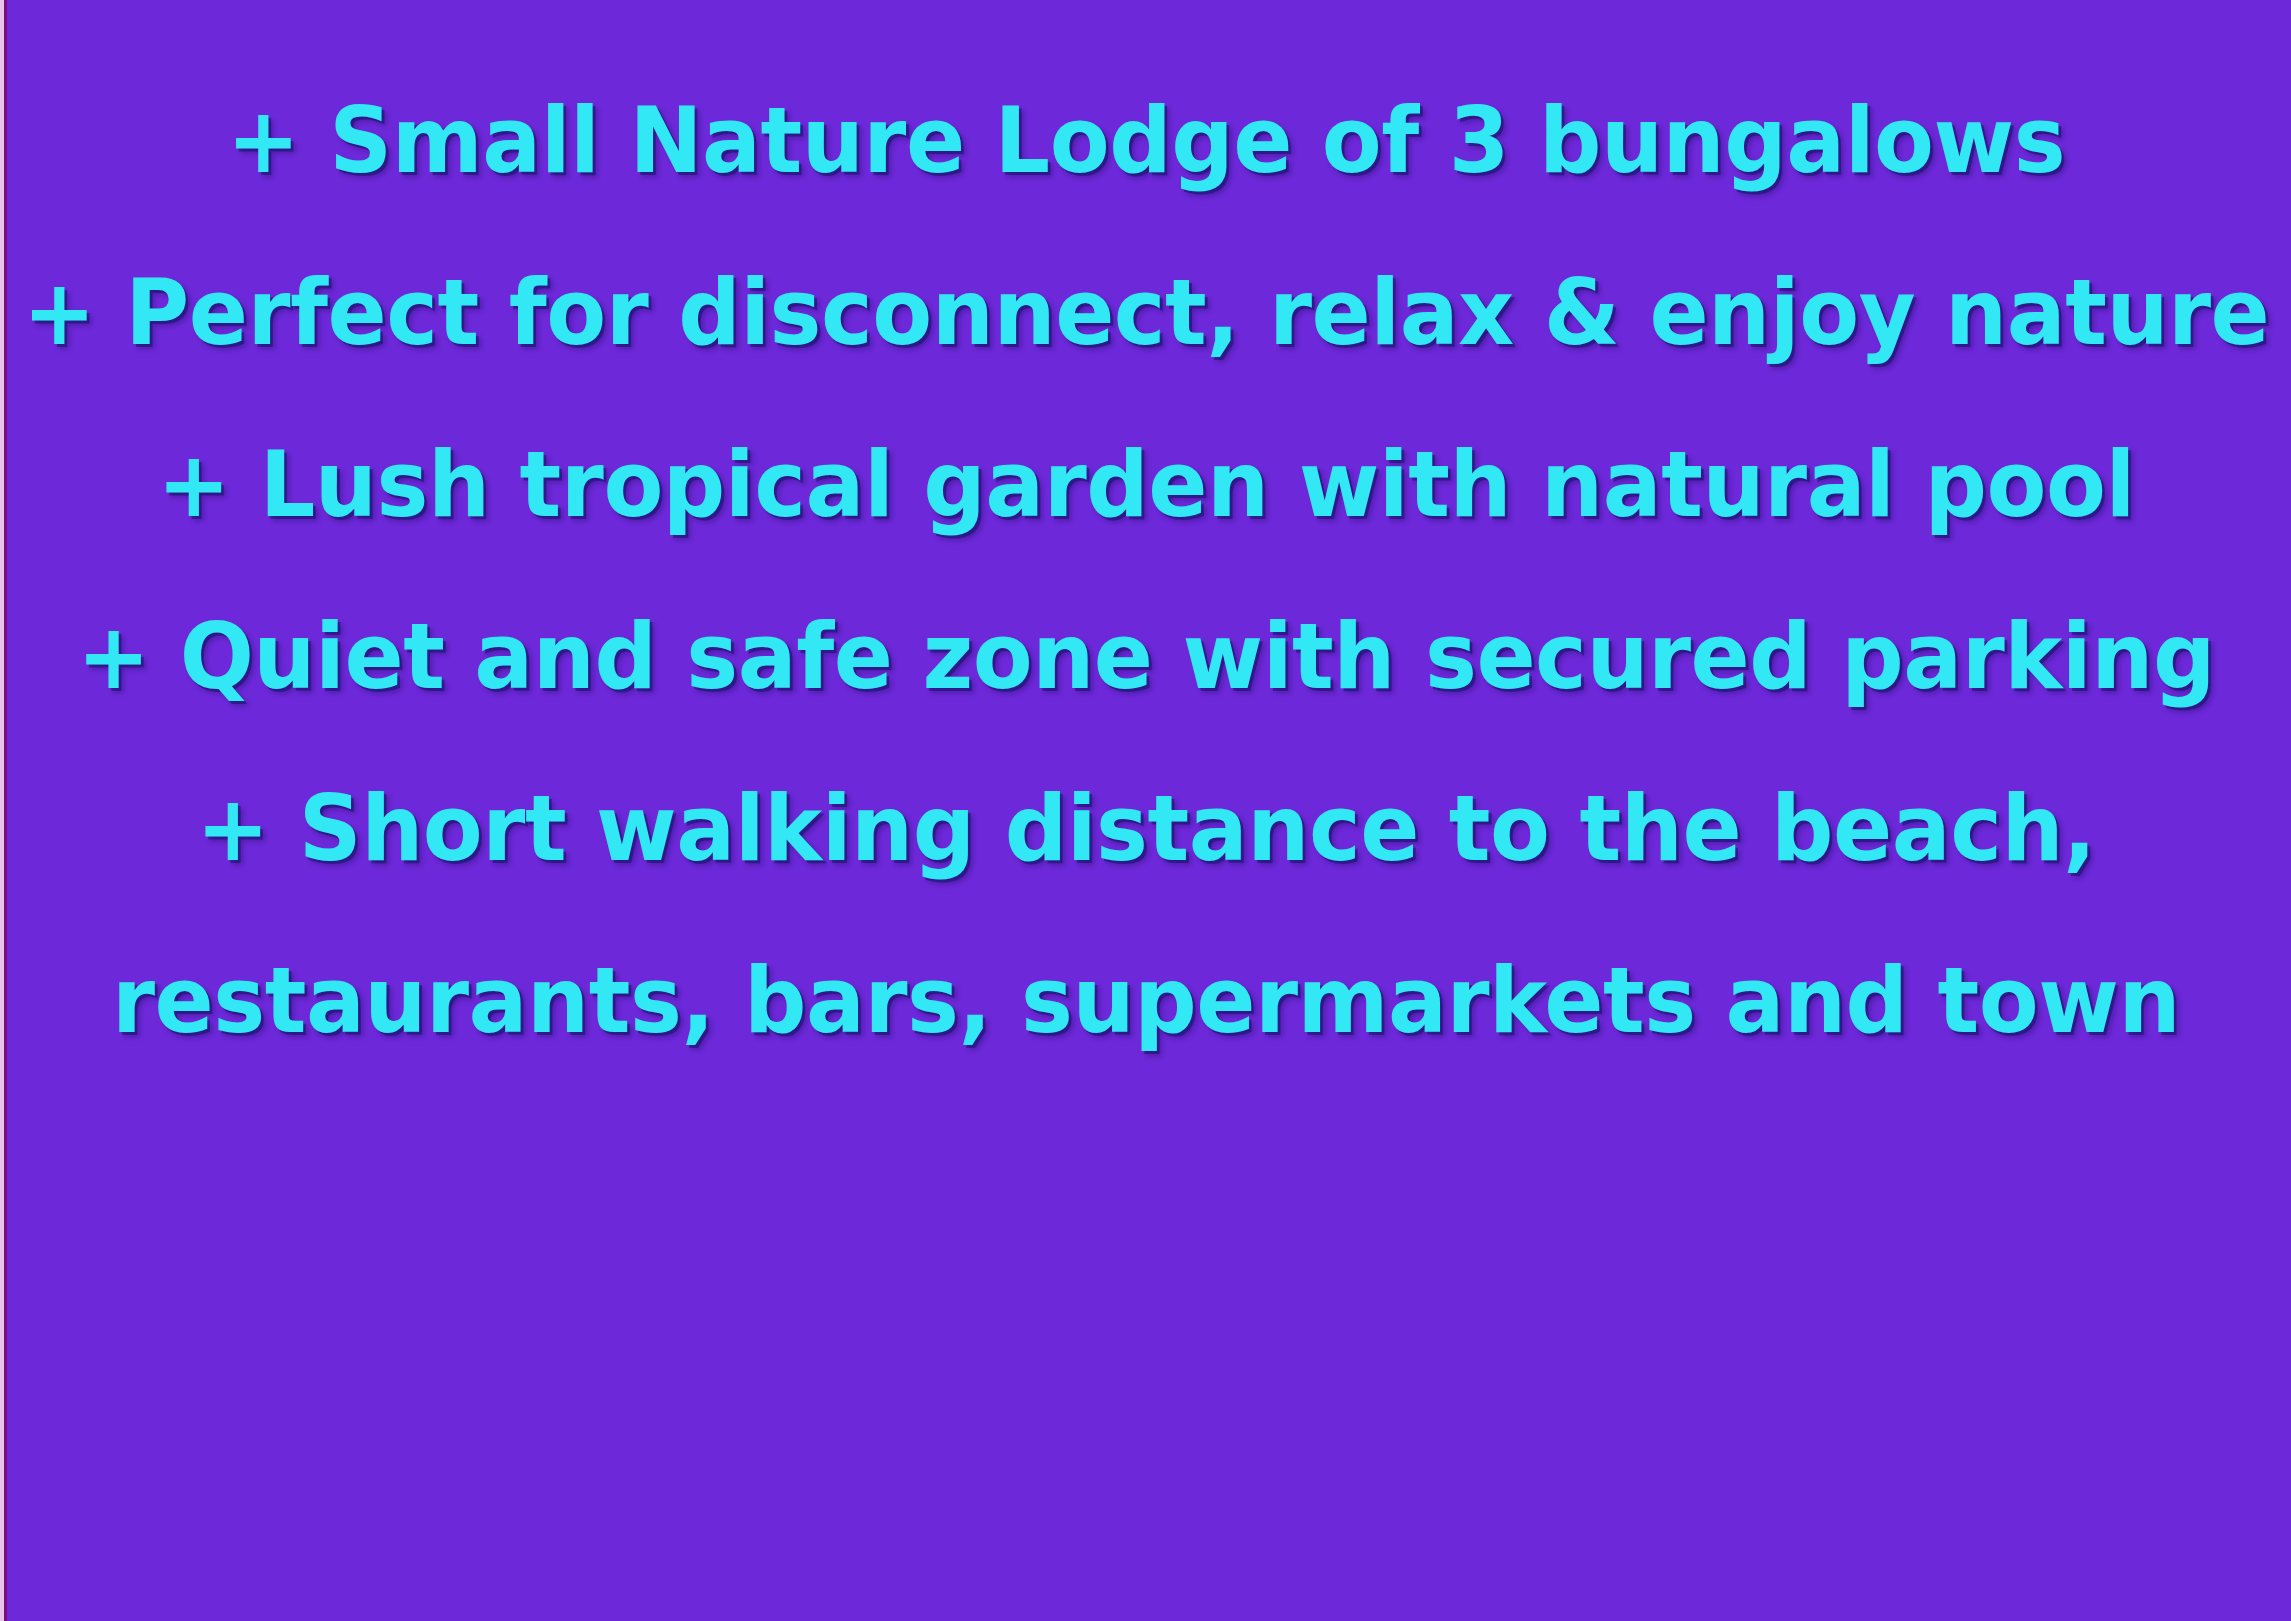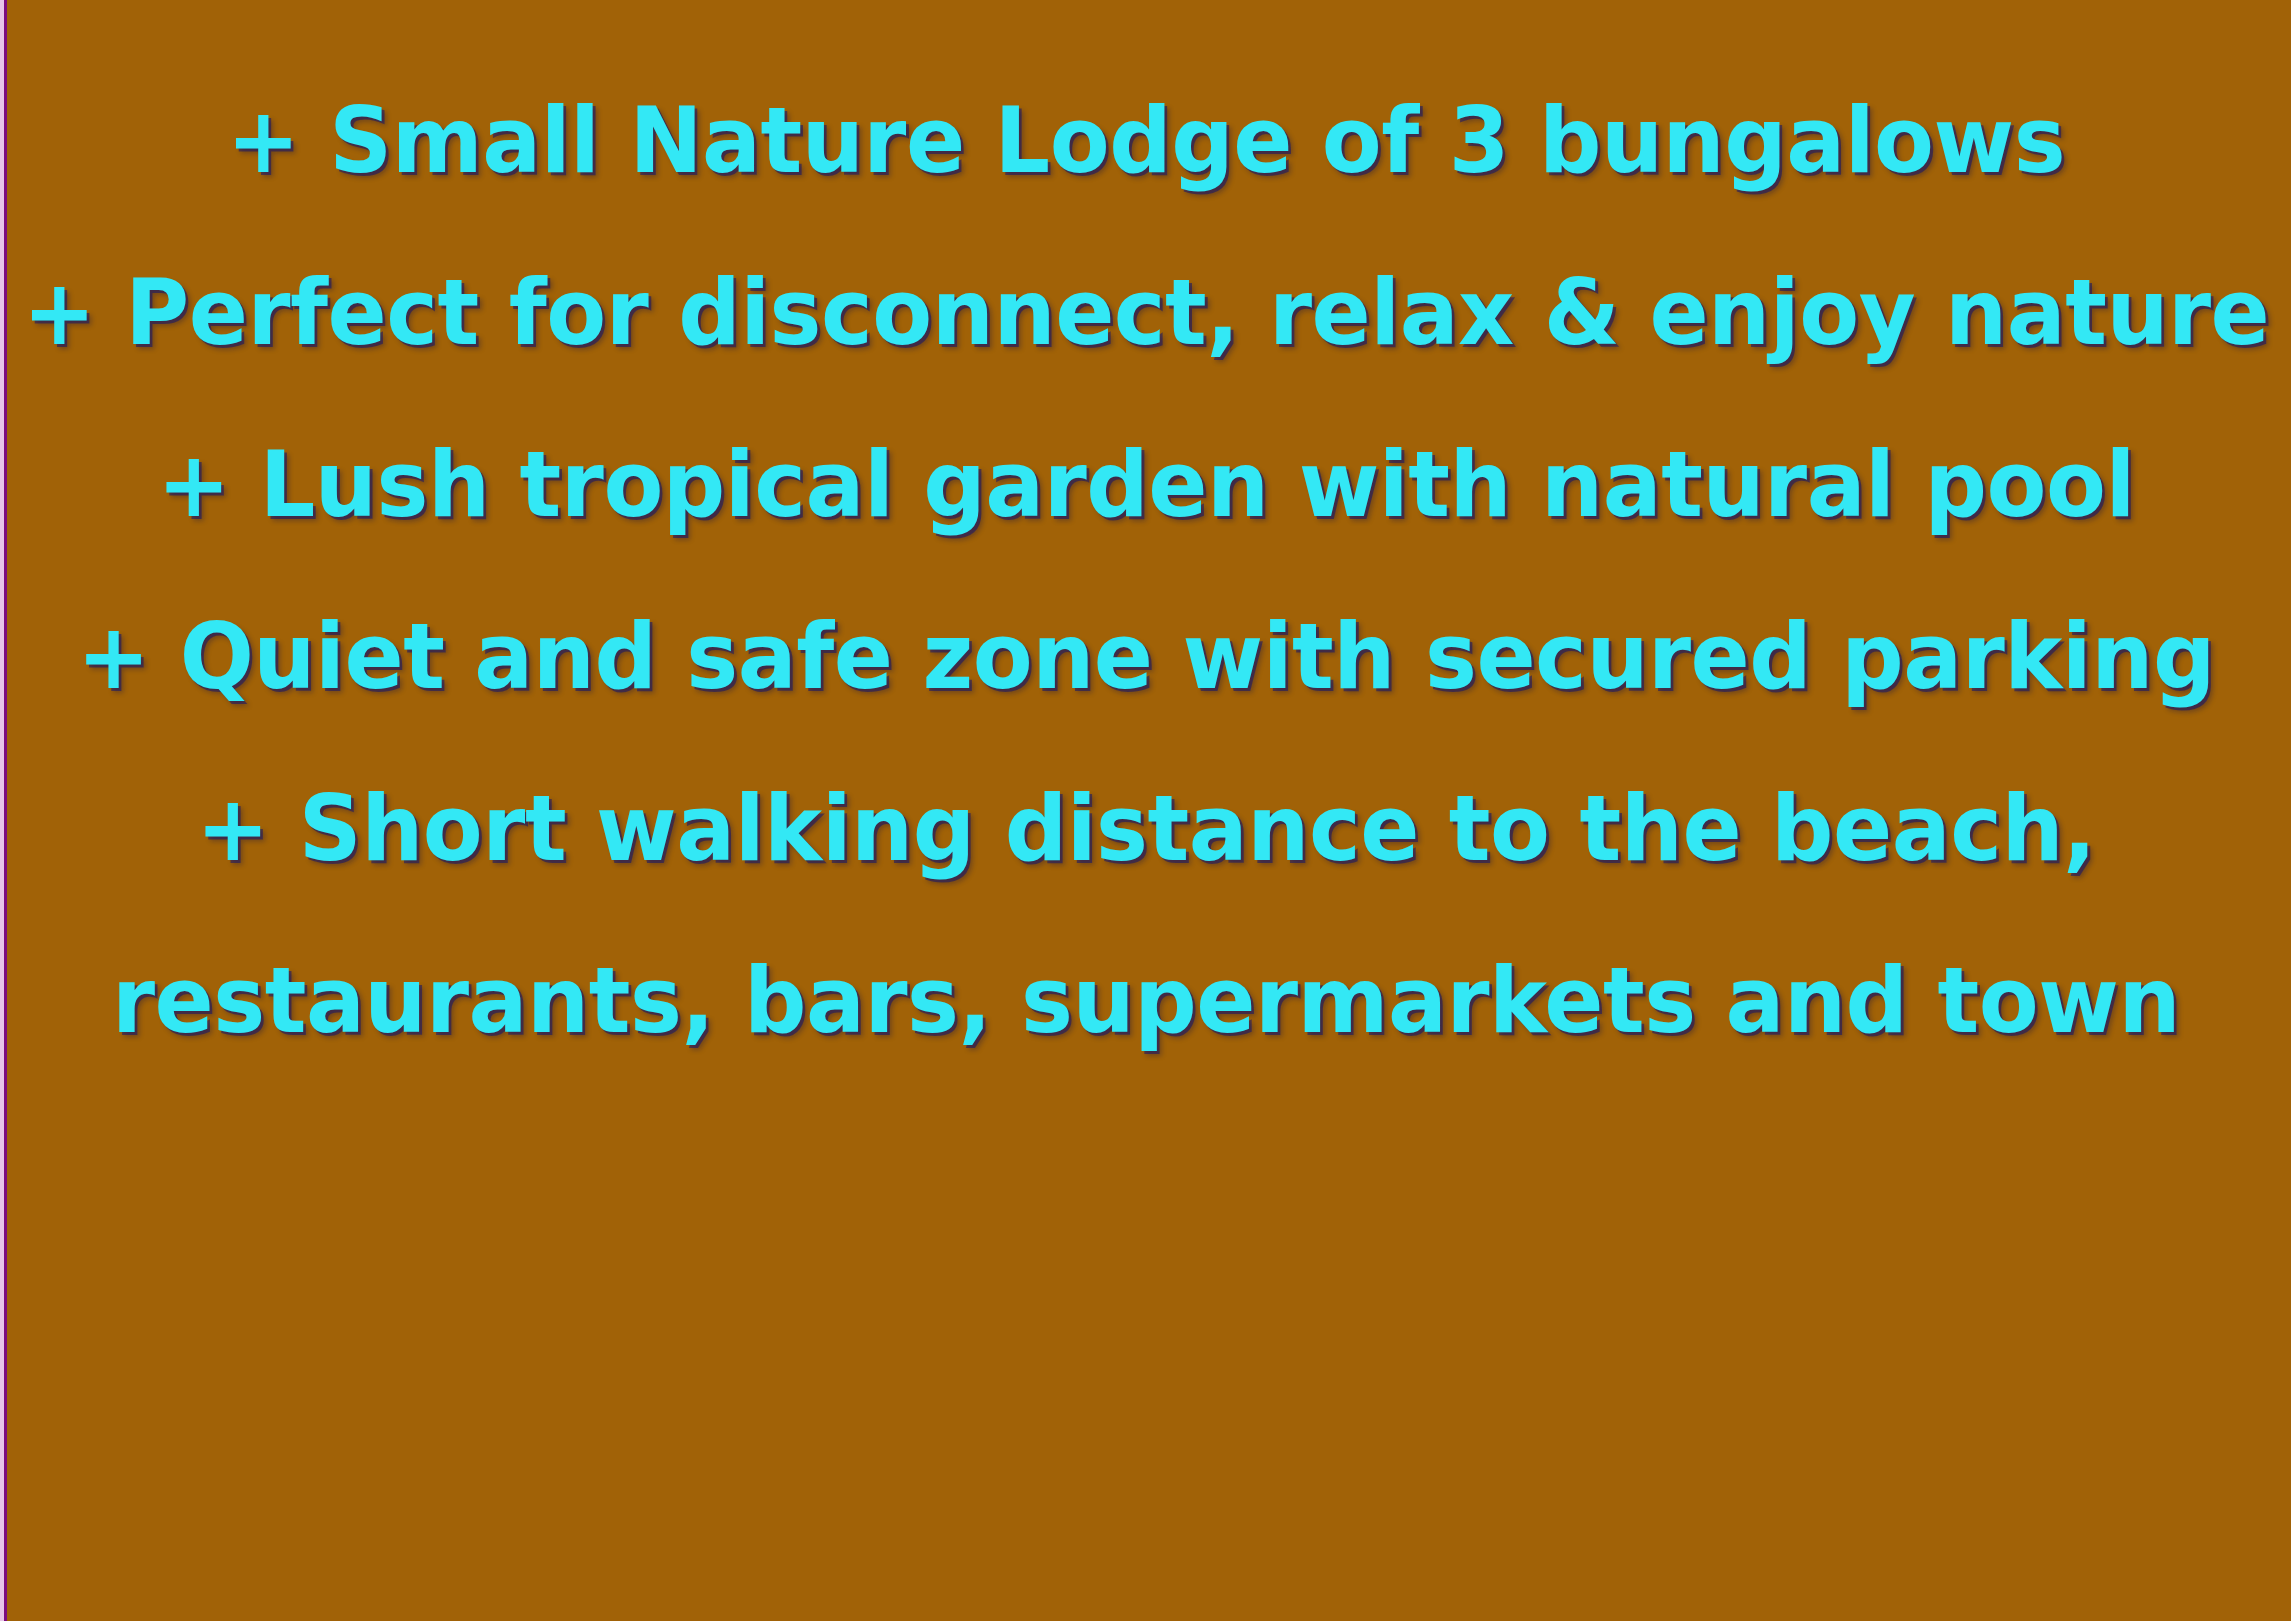--- a/index.html
+++ b/index.html
@@ -13,21 +13,21 @@
     height: 1621px;
     overflow: hidden;
     background: #8a0c8a;
     font-family: "DejaVu Sans", sans-serif;
   }
 
   #slide {
     position: relative;
     width: 2292px;
     height: 1621px;
-    background: #a16207;
+    background: #6d28d9;
     box-sizing: border-box;
     overflow: hidden;
   }
 
   
   #left-edge-strip {
     position: absolute;
     left: 0;
     top: 0;
     width: 3.9px;

